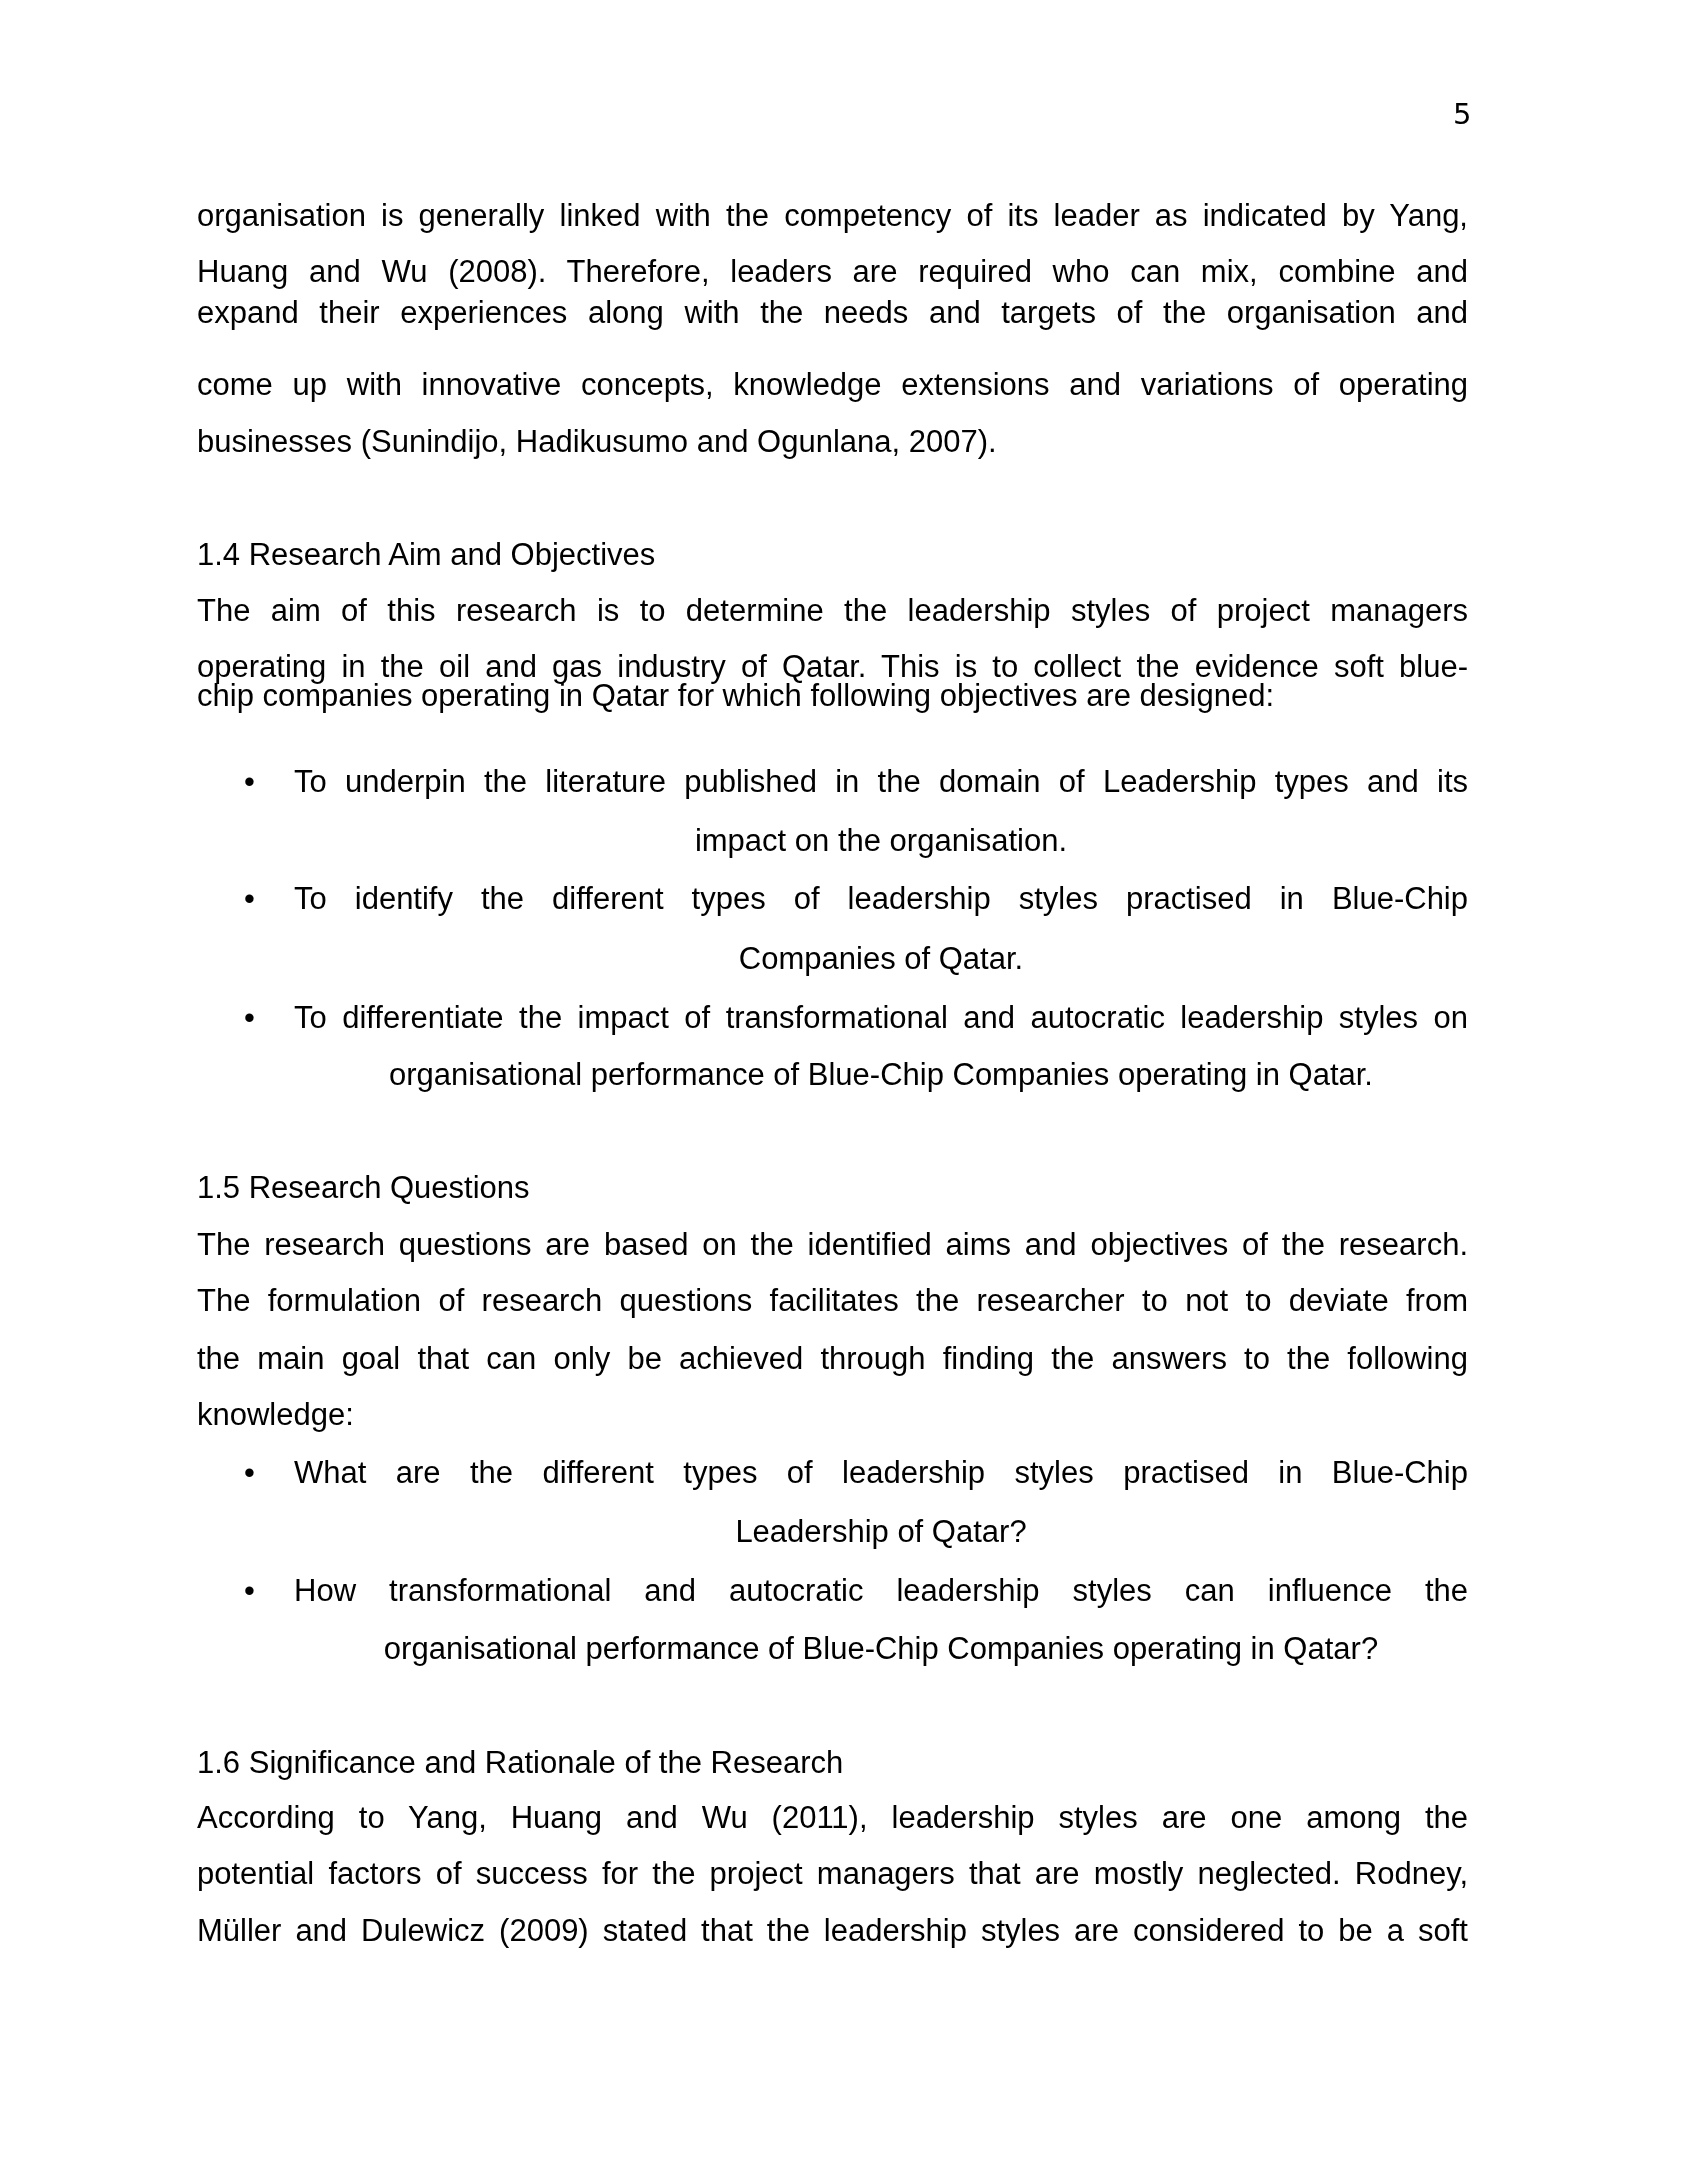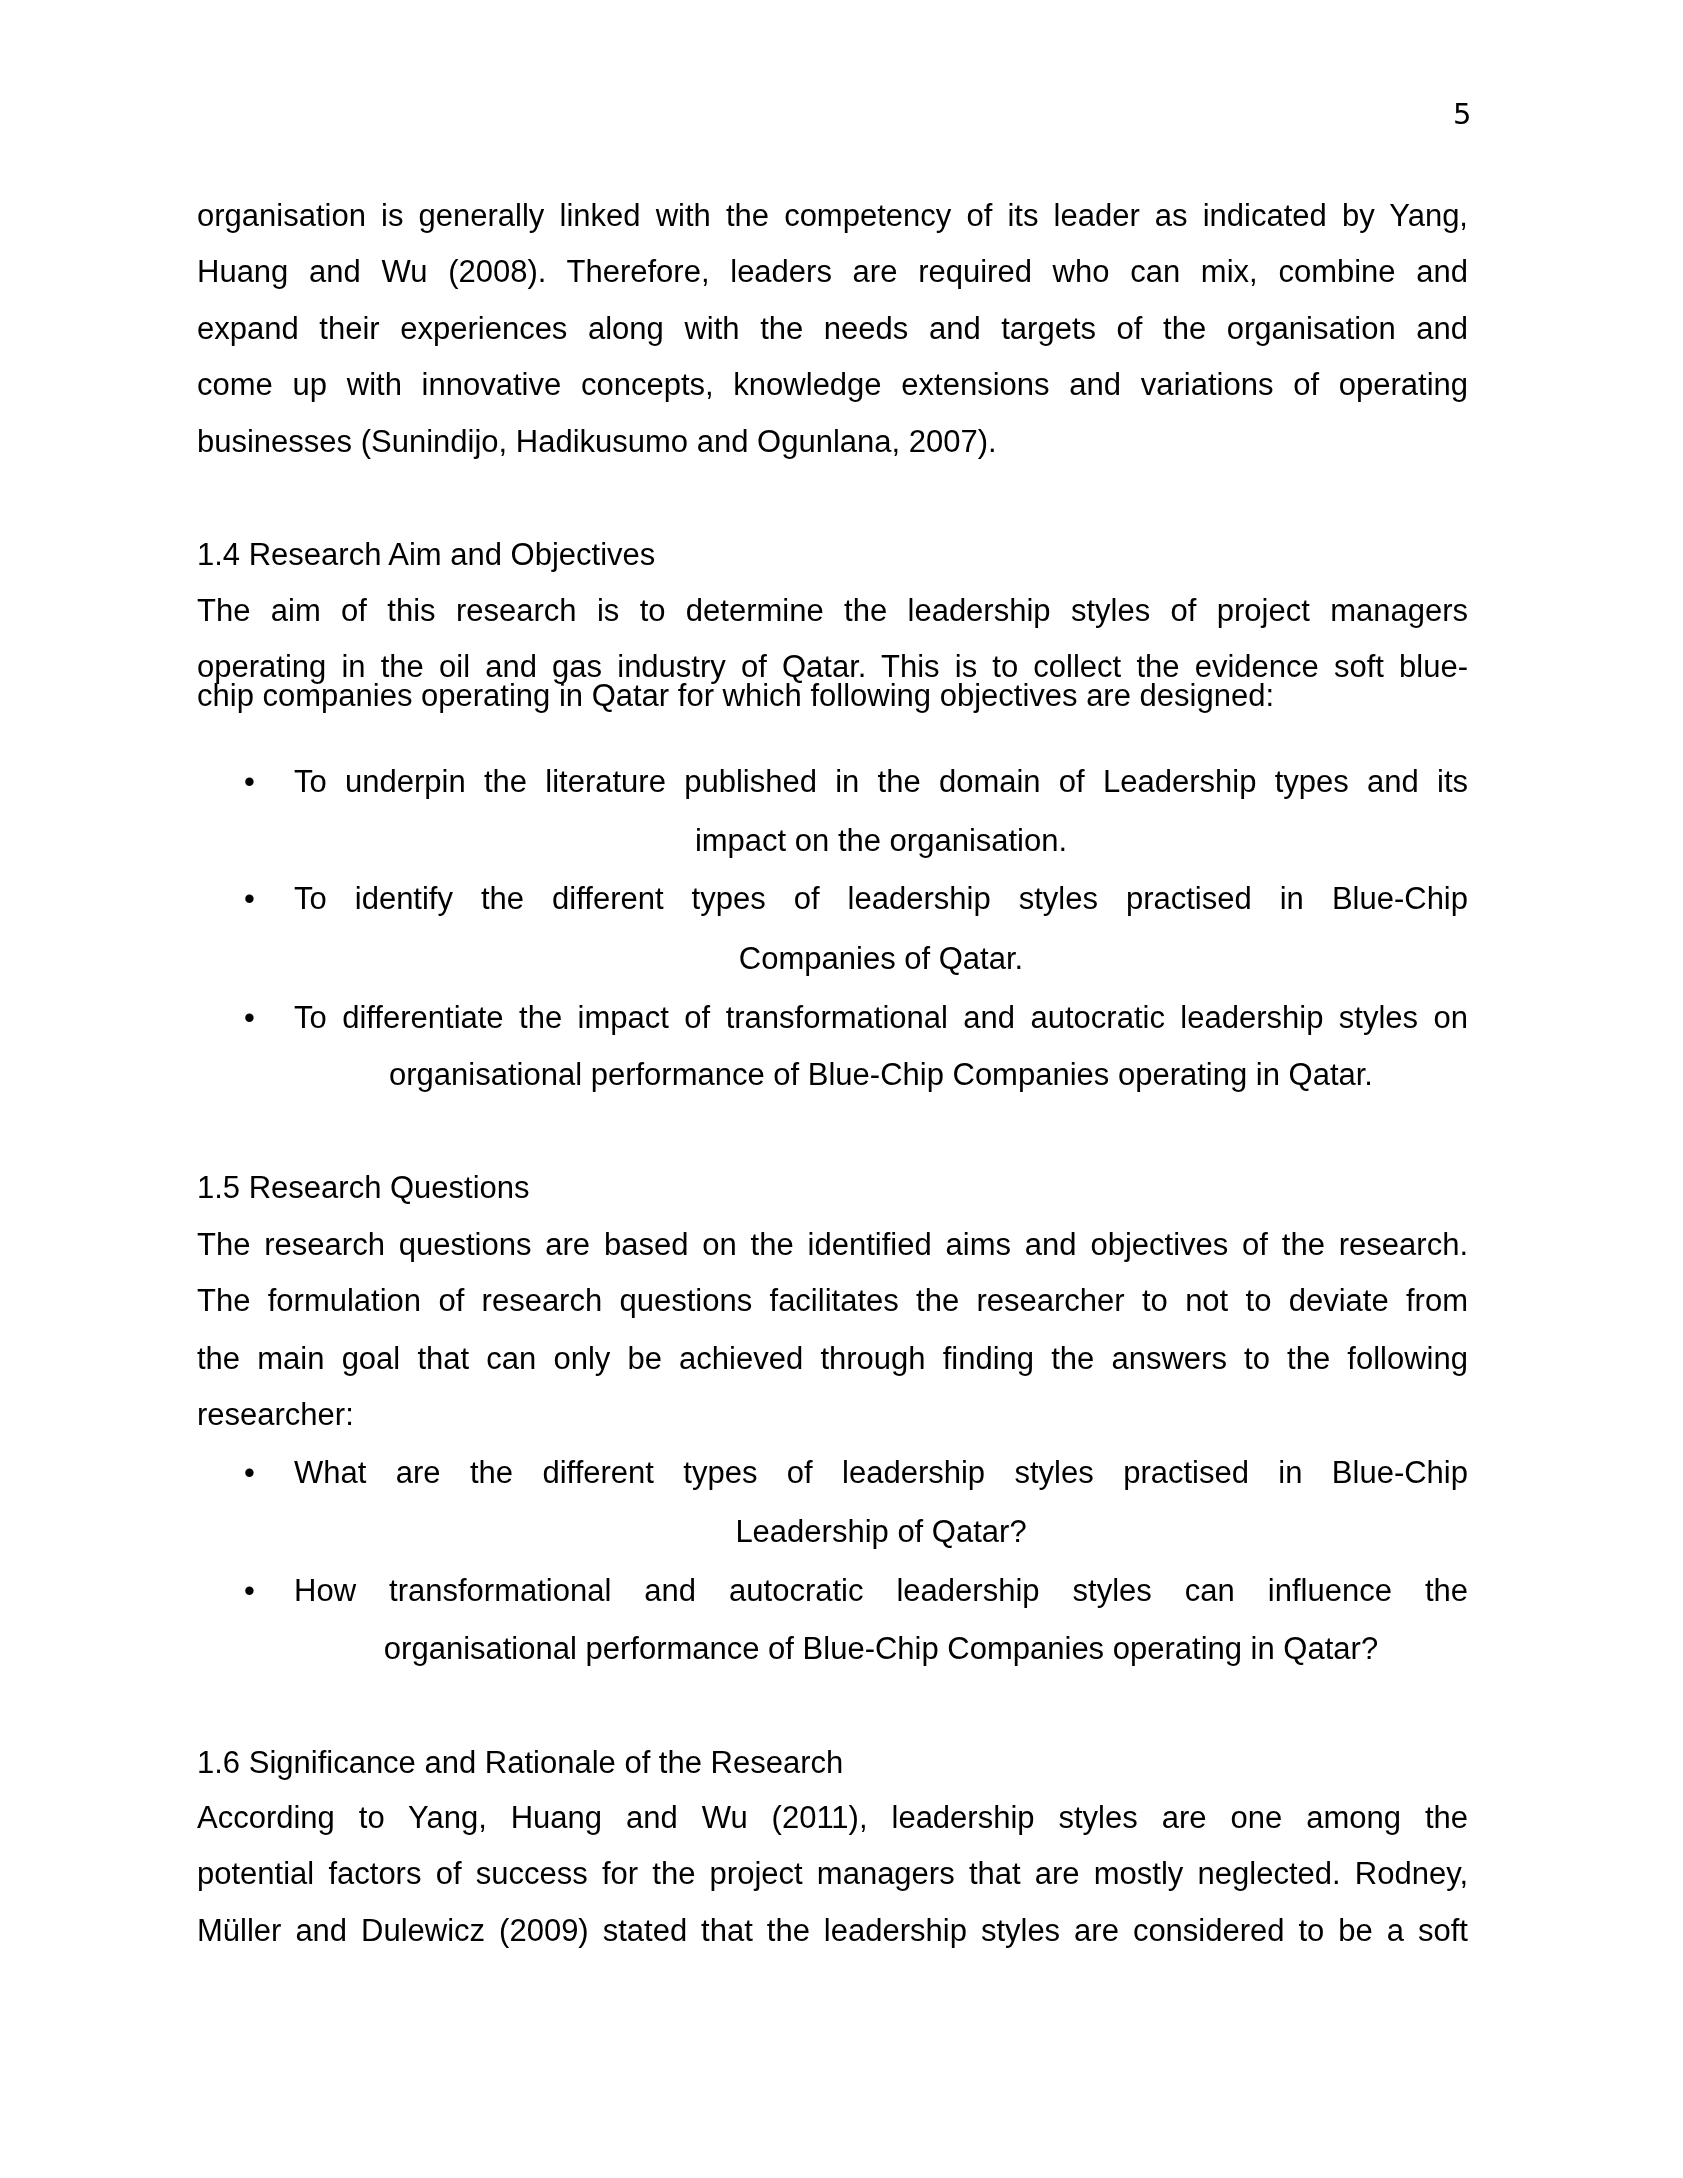--- a/index.html
+++ b/index.html
@@ -15,21 +15,21 @@
   .bullet { position: absolute; left: 244px; font-size: 31px; line-height: 40px; }
 </style>
 </head>
 <body>
 
 <div class="pagenum">5</div>
 
 <div>
   <div class="line just" style="top:196px">organisation is generally linked with the competency of its leader as indicated by Yang,</div>
   <div class="line just" style="top:252px">Huang and Wu (2008). Therefore, leaders are required who can mix, combine and</div>
-  <div class="line just" style="top:309px">expand their experiences along with the needs and targets of the organisation and</div>
+  <div class="line just" style="top:293px">expand their experiences along with the needs and targets of the organisation and</div>
   <div class="line just" style="top:365px">come up with innovative concepts, knowledge extensions and variations of operating</div>
   <div class="line" style="top:422px">businesses (Sunindijo, Hadikusumo and Ogunlana, 2007).</div>
 </div>
 
 <div>
   <div class="line h" style="top:535px">1.4 Research Aim and Objectives</div>
   <div class="line just" style="top:591px">The aim of this research is to determine the leadership styles of project managers</div>
   <div class="line just" style="top:647px">operating in the oil and gas industry of Qatar. This is to collect the evidence soft blue-</div>
   <div class="line" style="top:676px">chip companies operating in Qatar for which following objectives are designed:</div>
 
@@ -44,21 +44,21 @@
   <div class="bullet" style="top:998px">•</div>
   <div class="line bl just" style="top:998px">To differentiate the impact of transformational and autocratic leadership styles on</div>
   <div class="line bl" style="top:1055px">organisational performance of Blue-Chip Companies operating in Qatar.</div>
 </div>
 
 <div>
   <div class="line h" style="top:1168px">1.5 Research Questions</div>
   <div class="line just" style="top:1225px">The research questions are based on the identified aims and objectives of the research.</div>
   <div class="line just" style="top:1281px">The formulation of research questions facilitates the researcher to not to deviate from</div>
   <div class="line just" style="top:1339px">the main goal that can only be achieved through finding the answers to the following</div>
-  <div class="line" style="top:1395px">researcher:</div>
+  <div class="line" style="top:1395px">knowledge:</div>
 
   <div class="bullet" style="top:1453px">•</div>
   <div class="line bl just" style="top:1453px">What are the different types of leadership styles practised in Blue-Chip</div>
   <div class="line bl" style="top:1512px">Leadership of Qatar?</div>
 
   <div class="bullet" style="top:1571px">•</div>
   <div class="line bl just" style="top:1571px">How transformational and autocratic leadership styles can influence the</div>
   <div class="line bl" style="top:1629px">organisational performance of Blue-Chip Companies operating in Qatar?</div>
 </div>
 

